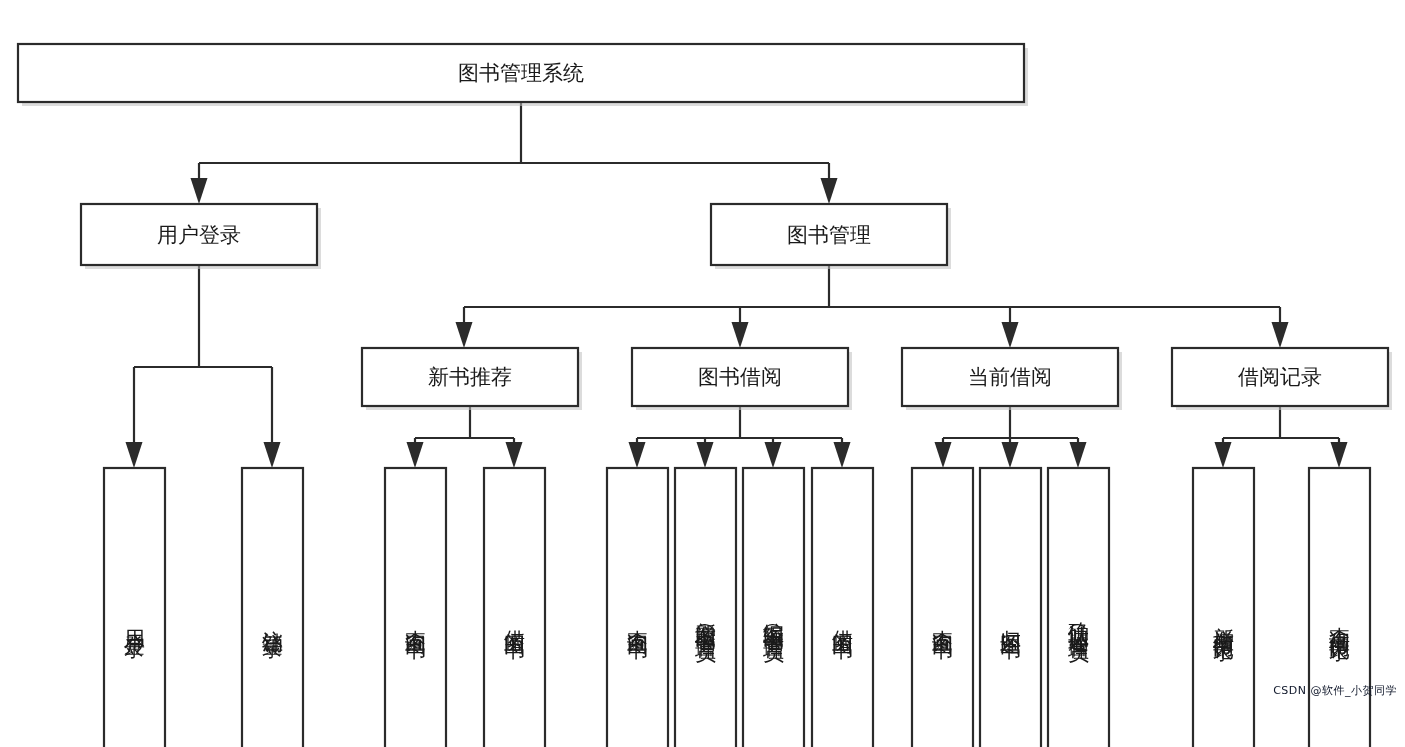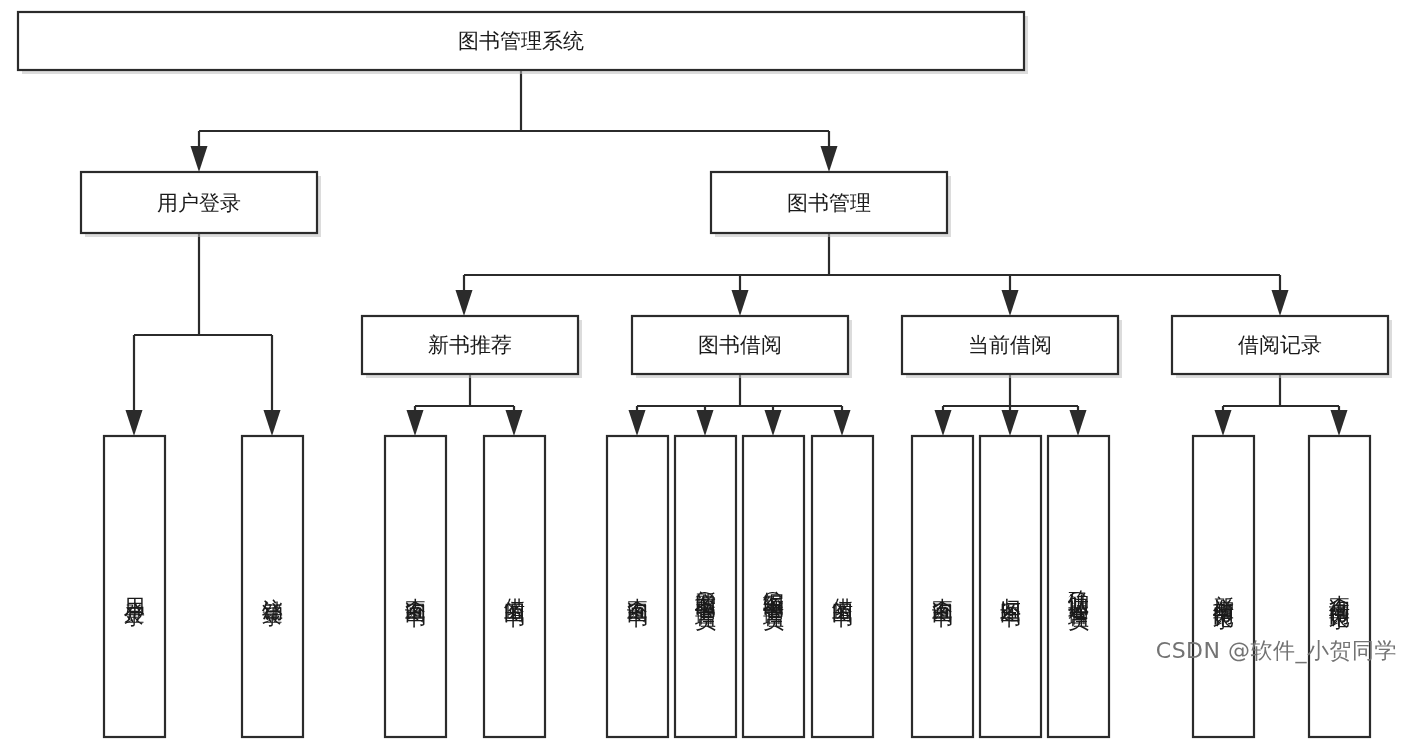--- a/index.html
+++ b/index.html
@@ -12,20 +12,21 @@
     height: 747px;
     font-family: "DejaVu Sans", "Liberation Sans", sans-serif;
     overflow: hidden;
     position: relative;
   }
   #diagram-root {
     position: relative;
     width: 1405px;
     height: 672px;
     background: #ffffff;
+    margin-top: 32px;
   }
   svg.flow {
     position: absolute;
     left: 0;
     top: 0;
     width: 1405px;
     height: 747px;
     display: block;
   }
   .node-box {
@@ -69,22 +70,22 @@
     justify-content: center;
     white-space: nowrap;
     pointer-events: none;
     user-select: none;
   }
   #watermark {
     position: absolute;
     right: 8px;
     bottom: 6px;
     font-family: "DejaVu Sans", "Liberation Sans", sans-serif;
-    font-size: 22px;
-    color: #737373;
+    font-size: 11px;
+    color: #0f172a;
     letter-spacing: 0.5px;
     white-space: nowrap;
   }
 </style>
 </head>
 <body>
 
 <div id="diagram-root">
   <svg class="flow" viewBox="0 0 1405 747">
     <g id="edges-layer">

